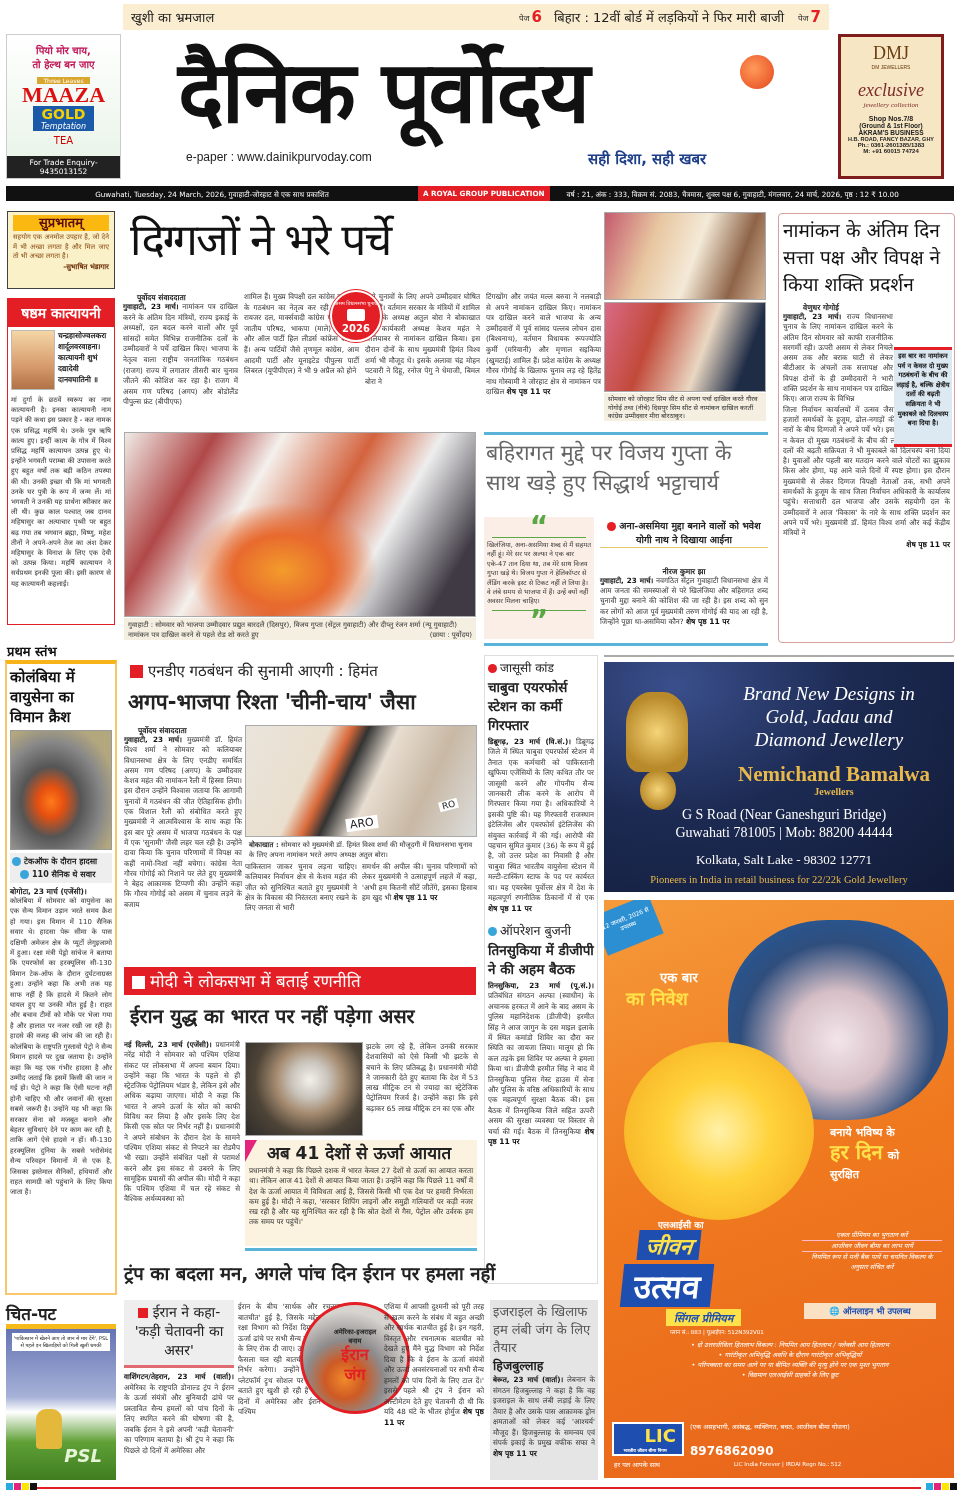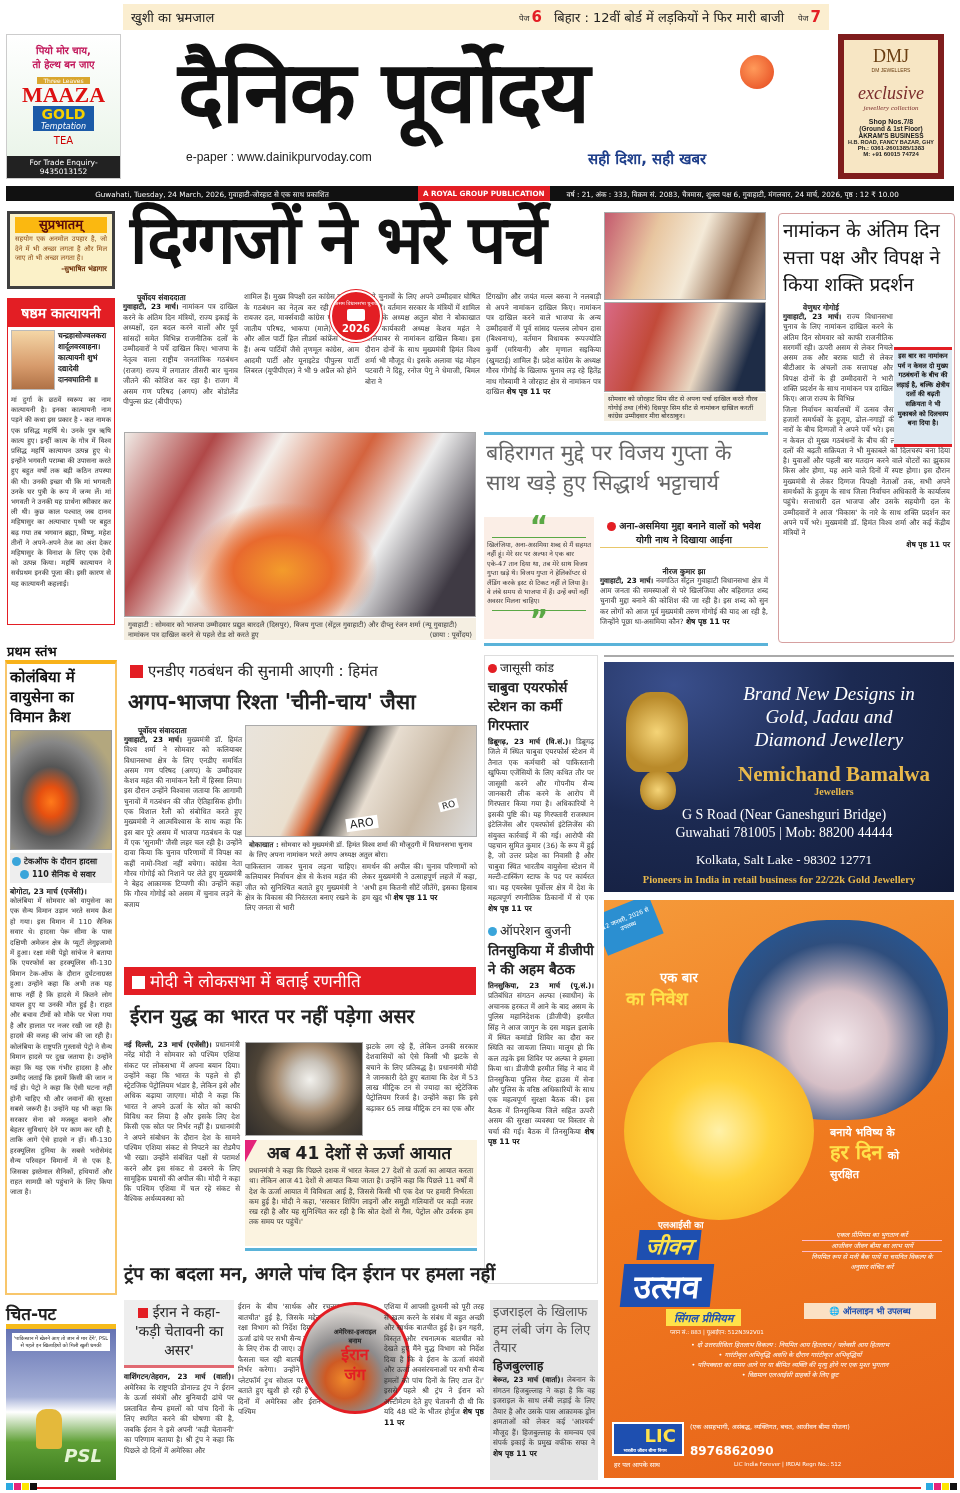--- a/index.html
+++ b/index.html
@@ -37,40 +37,40 @@
   <div style="font-style:italic;font-size:8px;background:#1b5aa8;color:#fff;margin:0 26px">Temptation</div>
   <div style="color:#c00;font-size:10px;margin-top:4px">TEA</div>
   <div style="position:absolute;bottom:0;left:0;right:0;background:#222;color:#fff;font-size:7.5px;padding:2px 0">For Trade Enquiry- 9435013152</div>
 </div>
 
 <div class="abs" style="left:178px;top:32px;width:600px;font-family:'DejaVu Sans',sans-serif;font-weight:bold;font-size:86px;line-height:120px;letter-spacing:-2px;color:#111;">दैनिक पूर्वोदय</div>
 <div class="abs" style="left:740px;top:55px;width:34px;height:34px;border-radius:50%;background:radial-gradient(circle at 40% 40%,#ff9a5a,#e4451c);"></div>
 <div class="abs" style="left:186px;top:150px;font-size:12px;font-family:'Liberation Sans',sans-serif;">e-paper : www.dainikpurvoday.com</div>
 <div class="abs" style="left:588px;top:148px;font-size:15px;font-weight:bold;color:#1e3e8a;">सही दिशा, सही खबर</div>
 
-<div class="abs" style="left:838px;top:34px;width:106px;height:145px;background:#f7e6c4;border:6px solid #7f1d1d;text-align:center;font-family:'Liberation Sans',sans-serif;">
+<div class="abs" style="left:838px;top:34px;width:106px;height:145px;background:#f7e6c4;border:3px solid #7f1d1d;text-align:center;font-family:'Liberation Sans',sans-serif;">
   <div style="font-family:'Liberation Serif',serif;font-size:18px;color:#6a3e12;margin-top:6px">DMJ</div>
   <div style="font-size:5px;color:#6a3e12">DM JEWELLERS</div>
   <div style="font-family:'Liberation Serif',serif;font-style:italic;font-size:18px;color:#7a2c2c;margin-top:10px">exclusive</div>
   <div style="font-family:'Liberation Serif',serif;font-style:italic;font-size:7px;color:#7a2c2c">jewellery collection</div>
   <div style="font-size:7px;font-weight:bold;margin-top:6px">Shop Nos.7/8</div>
   <div style="font-size:6.5px;font-weight:bold">(Ground &amp; 1st Floor)</div>
   <div style="font-size:6.5px;font-weight:bold">AKRAM'S BUSINESS</div>
   <div style="font-size:5.5px;font-weight:bold">H.B. ROAD, FANCY BAZAR, GHY</div>
   <div style="font-size:6px;font-weight:bold">Ph.: 0361-2601385/1383</div>
   <div style="font-size:6px;font-weight:bold">M: +91 60015 74724</div>
 </div>
 
 <div class="abs" style="left:6px;top:186px;width:948px;height:15px;background:#111;color:#fff;font-size:7.2px;display:flex;align-items:center;">
   <span style="width:412px;text-align:center">Guwahati, Tuesday, 24 March, 2026,  गुवाहाटी-जोरहाट से एक साथ प्रकाशित</span>
   <span style="background:#e31e24;padding:0 5px;height:15px;line-height:15px;font-weight:bold">A ROYAL GROUP PUBLICATION</span>
   <span style="padding-left:17px;white-space:nowrap">वर्ष : 21, अंक : 333, विक्रम सं. 2083, चैत्रमास, शुक्ल पक्ष 6, गुवाहाटी, मंगलवार, 24 मार्च, 2026, पृष्ठ : 12  ₹ 10.00</span>
 </div>
 
-<div class="abs" style="left:7px;top:211px;width:108px;height:78px;background:#fbf1c8;border:3px solid #404040;padding:3px 5px;">
+<div class="abs" style="left:7px;top:211px;width:108px;height:78px;background:#fbf1c8;border:1px solid #404040;padding:3px 5px;">
   <div class="hd" style="background:#fbb810;text-align:center;font-size:13px;line-height:16px;margin-bottom:2px;color:#5a0b0b">सुप्रभातम्</div>
   <div class="txt" style="font-size:6.8px;line-height:9.5px;color:#8a4a13">सहयोग एक अनमोल उपहार है, जो देने में भी अच्छा लगता है और मिल जाए तो भी अच्छा लगता है।</div>
   <div style="text-align:right;font-size:7px;font-weight:bold;color:#6b2d06">-सुभाषित भंडागार</div>
 </div>
 
 <div class="abs" style="left:7px;top:298px;width:108px;height:327px;border:1px solid #e31e24;">
   <div class="hd" style="background:#e31e24;color:#fff;text-align:center;font-size:14px;line-height:28px">षष्ठम कात्यायनी</div>
   <div style="float:left;width:44px;height:60px;margin:3px;background:linear-gradient(#f4d6a6,#d79b6c 60%,#b07246);border:1px solid #bbb"></div>
   <div style="font-size:7.5px;font-weight:bold;line-height:11px;padding:3px 2px 0;color:#222">चन्द्रहासोज्वलकरा शार्दूलवरवाहना। कात्यायनी शुभं दद्यादेवी दानवघातिनी ॥</div>
   <div class="txt" style="padding:2px 3px;clear:both;font-size:6.9px;line-height:10.2px">मां दुर्गा के छठवें स्वरूप का नाम कात्यायनी है। इनका कात्यायनी नाम पड़ने की कथा इस प्रकार है - कत नामक एक प्रसिद्ध महर्षि थे। उनके पुत्र ऋषि कात्य हुए। इन्हीं कात्य के गोत्र में विश्व प्रसिद्ध महर्षि कात्यायन उत्पन्न हुए थे। इन्होंने भगवती पराम्बा की उपासना करते हुए बहुत वर्षों तक बड़ी कठिन तपस्या की थी। उनकी इच्छा थी कि मां भगवती उनके घर पुत्री के रूप में जन्म लें। मां भगवती ने उनकी यह प्रार्थना स्वीकार कर ली थी। कुछ काल पश्चात् जब दानव महिषासुर का अत्याचार पृथ्वी पर बहुत बढ़ गया तब भगवान ब्रह्मा, विष्णु, महेश तीनों ने अपने-अपने तेज का अंश देकर महिषासुर के विनाश के लिए एक देवी को उत्पन्न किया। महर्षि कात्यायन ने सर्वप्रथम इनकी पूजा की। इसी कारण से यह कात्यायनी कहलाईं।</div>
@@ -88,21 +88,21 @@
   <div class="txt" style="font-size:6.9px;line-height:10.4px">कोलंबिया में सोमवार को वायुसेना का एक सैन्य विमान उड़ान भरते समय क्रैश हो गया। इस विमान में 110 सैनिक सवार थे। हादसा पेरू सीमा के पास दक्षिणी अमेजन क्षेत्र के प्यूर्टो लेगुइजामो में हुआ। रक्षा मंत्री पेड्रो सांचेज ने बताया कि एयरफोर्स का हरक्यूलिस सी-130 विमान टेक-ऑफ के दौरान दुर्घटनाग्रस्त हुआ। उन्होंने कहा कि अभी तक यह साफ नहीं है कि हादसे में कितने लोग घायल हुए या उनकी मौत हुई है। राहत और बचाव टीमों को मौके पर भेजा गया है और हालात पर नजर रखी जा रही है। हादसे की वजह की जांच की जा रही है। कोलंबिया के राष्ट्रपति गुस्तावो पेट्रो ने सैन्य विमान हादसे पर दुख जताया है। उन्होंने कहा कि यह एक गंभीर हादसा है और उम्मीद जताई कि इसमें किसी की जान न गई हो। पेट्रो ने कहा कि ऐसी घटना नहीं होनी चाहिए थी और जवानों की सुरक्षा सबसे जरूरी है। उन्होंने यह भी कहा कि सरकार सेना को मजबूत बनाने और बेहतर सुविधाएं देने पर काम कर रही है, ताकि आगे ऐसे हादसे न हों। सी-130 हरक्यूलिस दुनिया के सबसे भरोसेमंद सैन्य परिवहन विमानों में से एक है, जिसका इस्तेमाल सैनिकों, हथियारों और राहत सामग्री को पहुंचाने के लिए किया जाता है।</div>
 </div>
 
 <div class="abs" style="left:6px;top:1302px;font-size:17px;font-weight:bold;">चित-पट</div>
 <div class="abs" style="left:6px;top:1324px;width:110px;height:156px;background:linear-gradient(#6573b3,#a7b2d8 45%,#fff 55%,#5fa036 75%,#3f7d20);border-top:5px solid #f6bb1a;">
   <div style="background:#fff;margin:4px 6px;font-size:5px;line-height:7px;text-align:center;padding:2px">'पाकिस्तान में खेलने आए तो जान से मार देंगे', PSL से पहले इन खिलाड़ियों को मिली खुली धमकी</div>
   <div style="position:absolute;left:30px;top:80px;width:26px;height:40px;background:#e4b93b;border-radius:10px 10px 4px 4px"></div>
   <div style="position:absolute;right:14px;bottom:14px;font-style:italic;font-size:18px;color:#e5f3d6;font-weight:bold">PSL</div>
 </div>
 
-<div class="abs" style="left:130px;top:204px;width:460px;font-family:'DejaVu Sans',sans-serif;font-weight:bold;font-size:67px;line-height:72px;letter-spacing:-2px;color:#111;white-space:nowrap;">दिग्गजों ने भरे पर्चे</div>
+<div class="abs" style="left:130px;top:204px;width:460px;font-family:'DejaVu Sans',sans-serif;font-weight:normal;font-size:44px;line-height:72px;letter-spacing:-2px;color:#111;white-space:nowrap;">दिग्गजों ने भरे पर्चे</div>
 
 <div class="abs" style="left:123px;top:292px;width:478px;height:122px;display:flex;gap:6px;">
   <div style="flex:1">
     <div style="font-size:7.5px;font-weight:bold;padding-left:14px">पूर्वोदय संवाददाता</div>
     <div class="txt"><b>गुवाहाटी, 23 मार्च।</b> <span>नामांकन पत्र दाखिल करने के अंतिम दिन मंत्रियों, राज्य इकाई के अध्यक्षों, दल बदल करने वालों और पूर्व सांसदों समेत विभिन्न राजनीतिक दलों के उम्मीदवारों ने पर्चे दाखिल किए। भाजपा के नेतृत्व वाला राष्ट्रीय जनतांत्रिक गठबंधन (राजग) राज्य में लगातार तीसरी बार चुनाव जीतने की कोशिश कर रहा है। राजग में असम गण परिषद (अगप) और बोडोलैंड पीपुल्स फ्रंट (बीपीएफ)</span></div>
   </div>
   <div style="flex:1" class="txt">शामिल हैं। मुख्य विपक्षी दल कांग्रेस छह दलों के गठबंधन का नेतृत्व कर रही है, जिसमें रायजर दल, मार्क्सवादी कांग्रेस पार्टी, असम जातीय परिषद, भाकपा (माले) लिबरेशन और ऑल पार्टी हिल लीडर्स कांफ्रेंस शामिल हैं। अन्य पार्टियों जैसे तृणमूल कांग्रेस, आम आदमी पार्टी और यूनाइटेड पीपुल्स पार्टी लिबरल (यूपीपीएल) ने भी 9 अप्रैल को होने</div>
   <div style="flex:1" class="txt">वाले चुनावों के लिए अपने उम्मीदवार घोषित किए हैं। वर्तमान सरकार के मंत्रियों में शामिल अगप के अध्यक्ष अतुल बोरा ने बोकाखात और कार्यकारी अध्यक्ष केशव महंत ने कलियाबर से नामांकन दाखिल किया। इस दौरान दोनों के साथ मुख्यमंत्री हिमंत विश्व शर्मा भी मौजूद थे। इसके अलावा चंद्र मोहन पटवारी ने दिहू, रनोज पेगु ने धेमाजी, बिमल बोरा ने</div>
   <div style="flex:1" class="txt"><span>टिंगखोंग और जयंत मल्ल बरुवा ने नलबाड़ी से अपने नामांकन दाखिल किए। नामांकन पत्र दाखिल करने वाले भाजपा के अन्य उम्मीदवारों में पूर्व सांसद पल्लब लोचन दास (बिश्वनाथ), वर्तमान विधायक रूपज्योति कुर्मी (मरियानी) और मृणाल सइकिया (खुमटाई) शामिल हैं। प्रदेश कांग्रेस के अध्यक्ष गौरव गोगोई के खिलाफ चुनाव लड़ रहे हितेंद्र नाथ गोस्वामी ने जोरहाट क्षेत्र से नामांकन पत्र दाखिल</span> <span class="more">शेष पृष्ठ 11 पर</span></div>
 </div>
@@ -202,21 +202,21 @@
   <div style="position:absolute;left:110px;top:100px;width:240px;text-align:center;font-size:21px;font-weight:bold;color:#e8b84c">Nemichand Bamalwa</div>
   <div style="position:absolute;left:105px;top:20px;width:240px;text-align:center;font-style:italic;font-size:19px;line-height:23px">
     <div>Brand New Designs in</div>
     <div>Gold, Jadau and</div>
     <div>Diamond Jewellery</div>
   </div>
   <div style="position:absolute;left:110px;top:124px;width:240px;text-align:center;font-size:10px;font-weight:bold;color:#e8b84c">Jewellers</div>
   <div style="position:absolute;left:50px;top:145px;width:260px;text-align:center;font-size:14px">G S Road (Near Ganeshguri Bridge)</div>
   <div style="position:absolute;left:50px;top:163px;width:260px;text-align:center;font-size:14px">Guwahati 781005 | Mob: 88200 44444</div>
   <div style="position:absolute;left:50px;top:190px;width:260px;text-align:center;font-size:13px">Kolkata, Salt Lake - 98302 12771</div>
-  <div style="position:absolute;left:0;top:212px;width:350px;text-align:center;font-size:10.5px;font-weight:bold;color:#e8b84c">Pioneers in India in retail business for 22/22k Gold Jewellery</div>
+  <div style="position:absolute;left:0;top:212px;width:350px;text-align:center;font-size:10.5px;font-weight:normal;color:#e8b84c">Pioneers in India in retail business for 22/22k Gold Jewellery</div>
 </div>
 
 <div class="abs" style="left:604px;top:900px;width:350px;height:578px;background:linear-gradient(160deg,#f59a3a 0,#f07a1f 45%,#e8631a);overflow:hidden;font-family:'DejaVu Sans',sans-serif;">
   <div style="position:absolute;left:-6px;top:4px;width:60px;height:42px;background:#2b8fd1;color:#fff;font-size:6px;text-align:center;transform:rotate(-22deg);padding-top:10px;line-height:8px">12 जनवरी, 2026 से उपलब्ध</div>
   <div style="position:absolute;left:124px;top:20px;width:220px;height:200px;border-radius:45%;background:radial-gradient(circle at 50% 60%,#f2e6ea 0,#d6bfc6 30%,#2f4e7d 60%,#1f5fa8);"></div>
   <div style="position:absolute;left:20px;top:142px;width:190px;height:178px;border-radius:50%;background:radial-gradient(circle,#fff1a8 0,#ffd23a 40%,#f4a61d);"></div>
   <div style="position:absolute;left:56px;top:68px;color:#fff;font-size:13px;font-weight:bold">एक बार</div>
   <div style="position:absolute;left:22px;top:86px;color:#ffe24a;font-size:18px;font-weight:bold">का निवेश</div>
   <div style="position:absolute;left:226px;top:224px;color:#fff;font-size:11px;font-weight:bold">बनाये भविष्य के</div>
   <div style="position:absolute;left:226px;top:238px;"><span style="color:#ffe24a;font-size:20px;font-weight:bold">हर दिन</span> <span style="color:#fff;font-size:11px;font-weight:bold">को</span></div>

